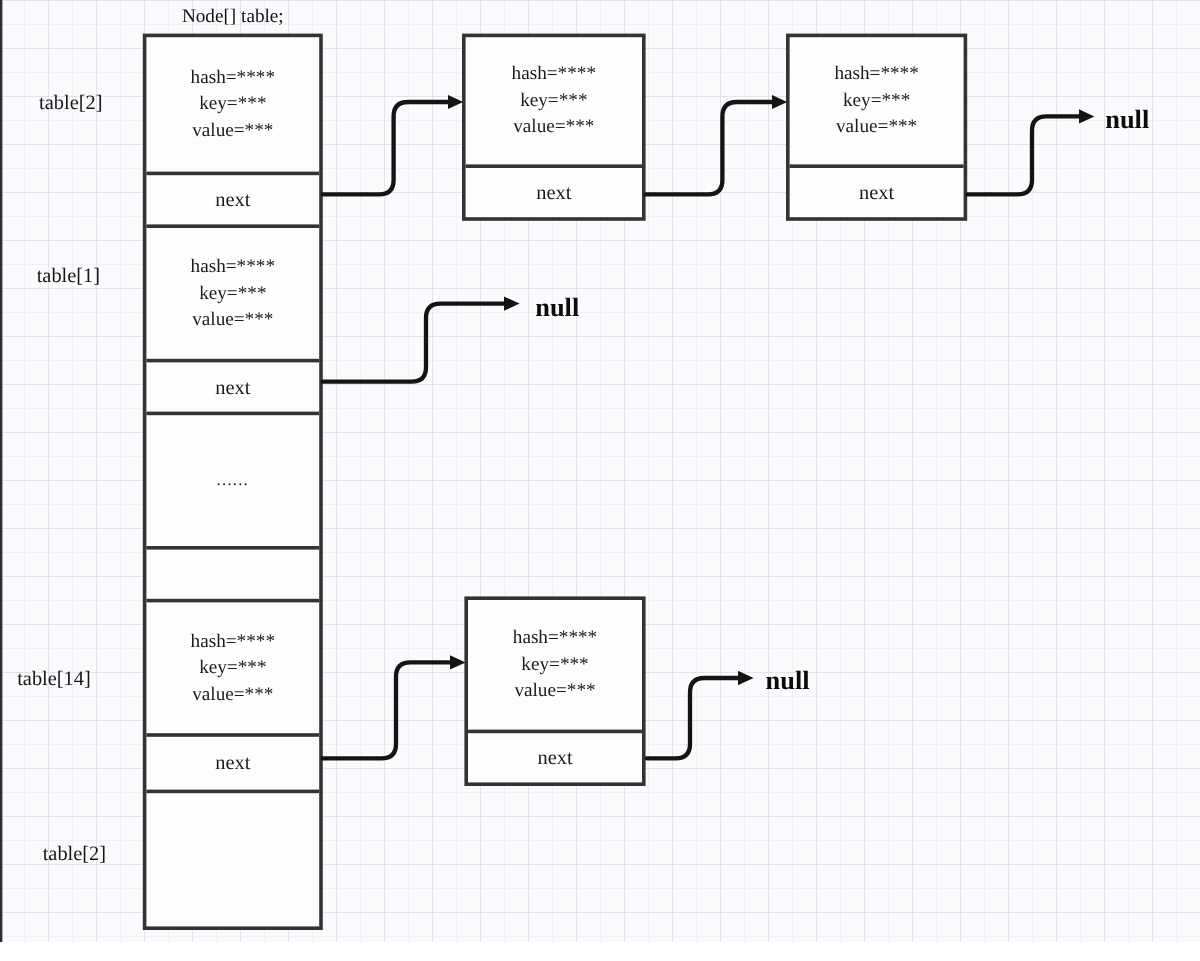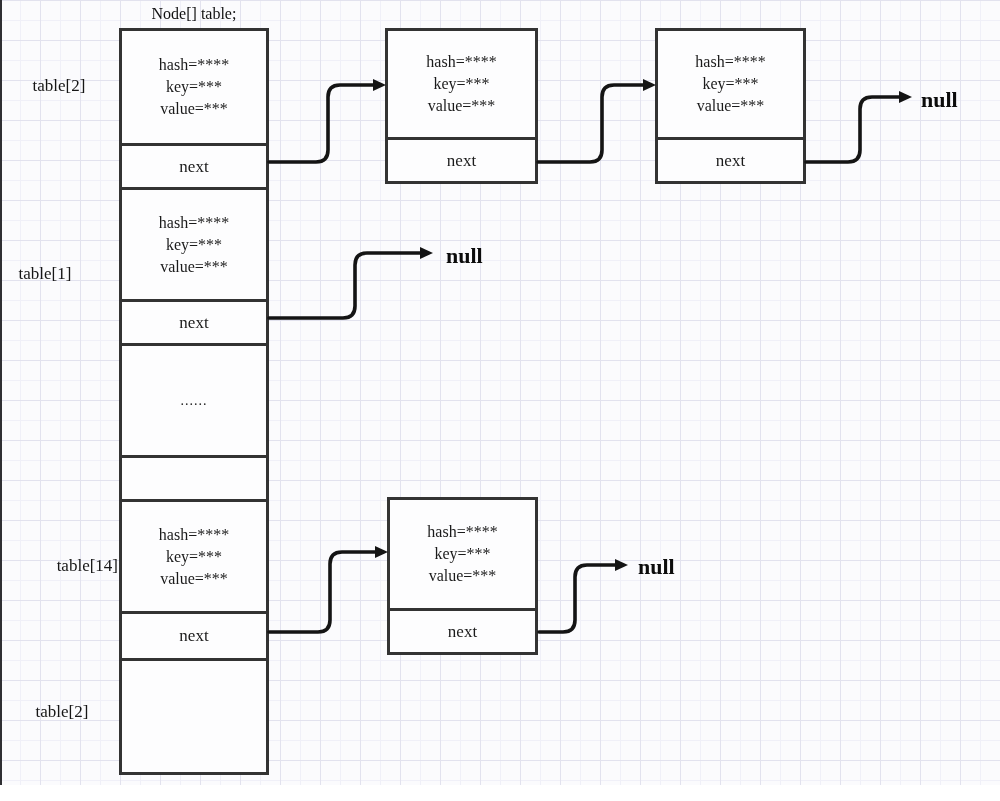--- a/index.html
+++ b/index.html
@@ -25,22 +25,22 @@
   }
   .title {
     position: absolute; left: 119px; top: 5px; width: 150px;
     text-align: center; font-size: 16px; color: #111;
   }
   .side-label {
     position: absolute; width: 90px; text-align: center;
     font-size: 17px; color: #161616; white-space: nowrap;
   }
   .lbl-0  { left: 14px; top: 76px; }
-  .lbl-1  { left: 0; top: 220px; margin-top: 44px; }
-  .lbl-14 { left: 28px; top: 556px; text-align: right; }
+  .lbl-1  { left: 12px; top: 220px; }
+  .lbl-14 { left: 0; top: 556px; }
   .lbl-15 { left: 17px; top: 702px; }
 
   .column {
     position: absolute; left: 119px; top: 28px; width: 150px; height: 747px;
     box-sizing: border-box; border: 3px solid #333; background: #fdfdfe;
     display: flex; flex-direction: column;
   }
   .cell {
     box-sizing: border-box; display: flex; flex-direction: column;
     align-items: center; justify-content: center; flex: none;

